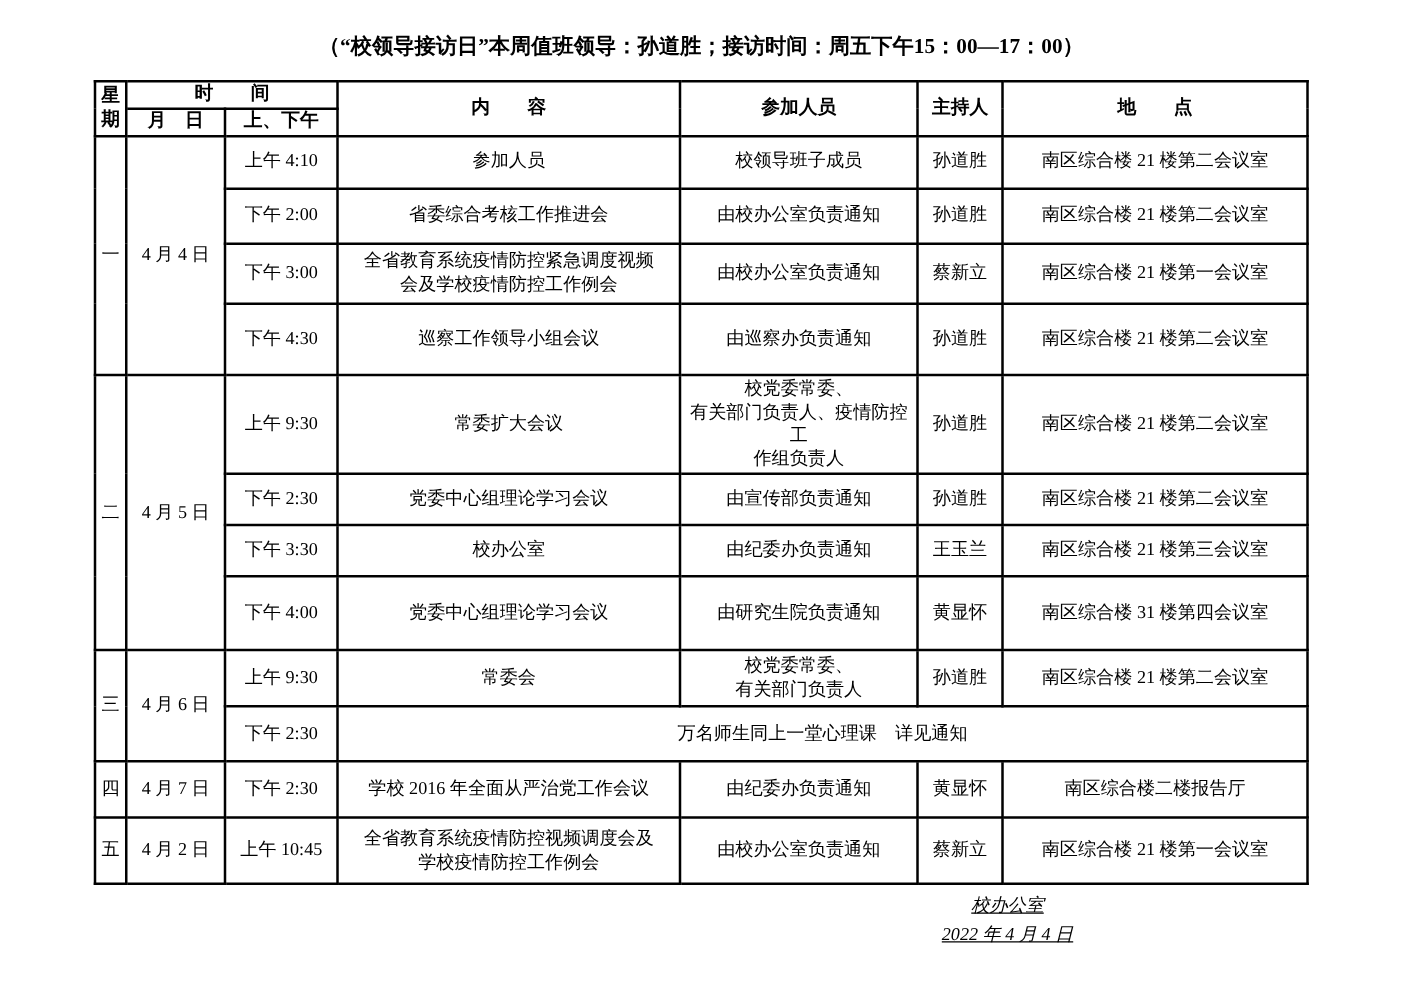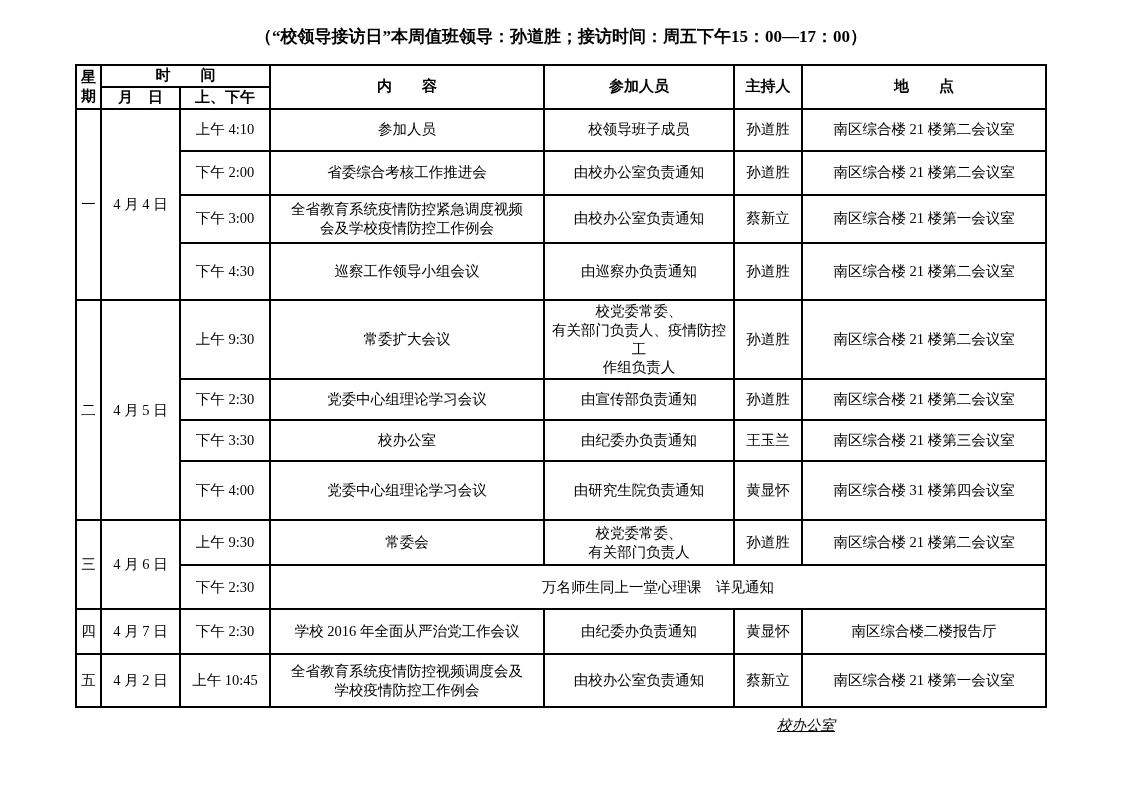--- a/index.html
+++ b/index.html
@@ -205,16 +205,17 @@
         <td>由校办公室负责通知</td>
         <td>蔡新立</td>
         <td>南区综合楼 21 楼第一会议室</td>
       </tr>
     </tbody>
   </table>
 
   <div class="footer">
     <div class="footer-inner">
       <div>校办公室</div>
+      <div>2022 年 4 月 4 日</div>
     </div>
   </div>
 
 </div>
 
 </body></html>

